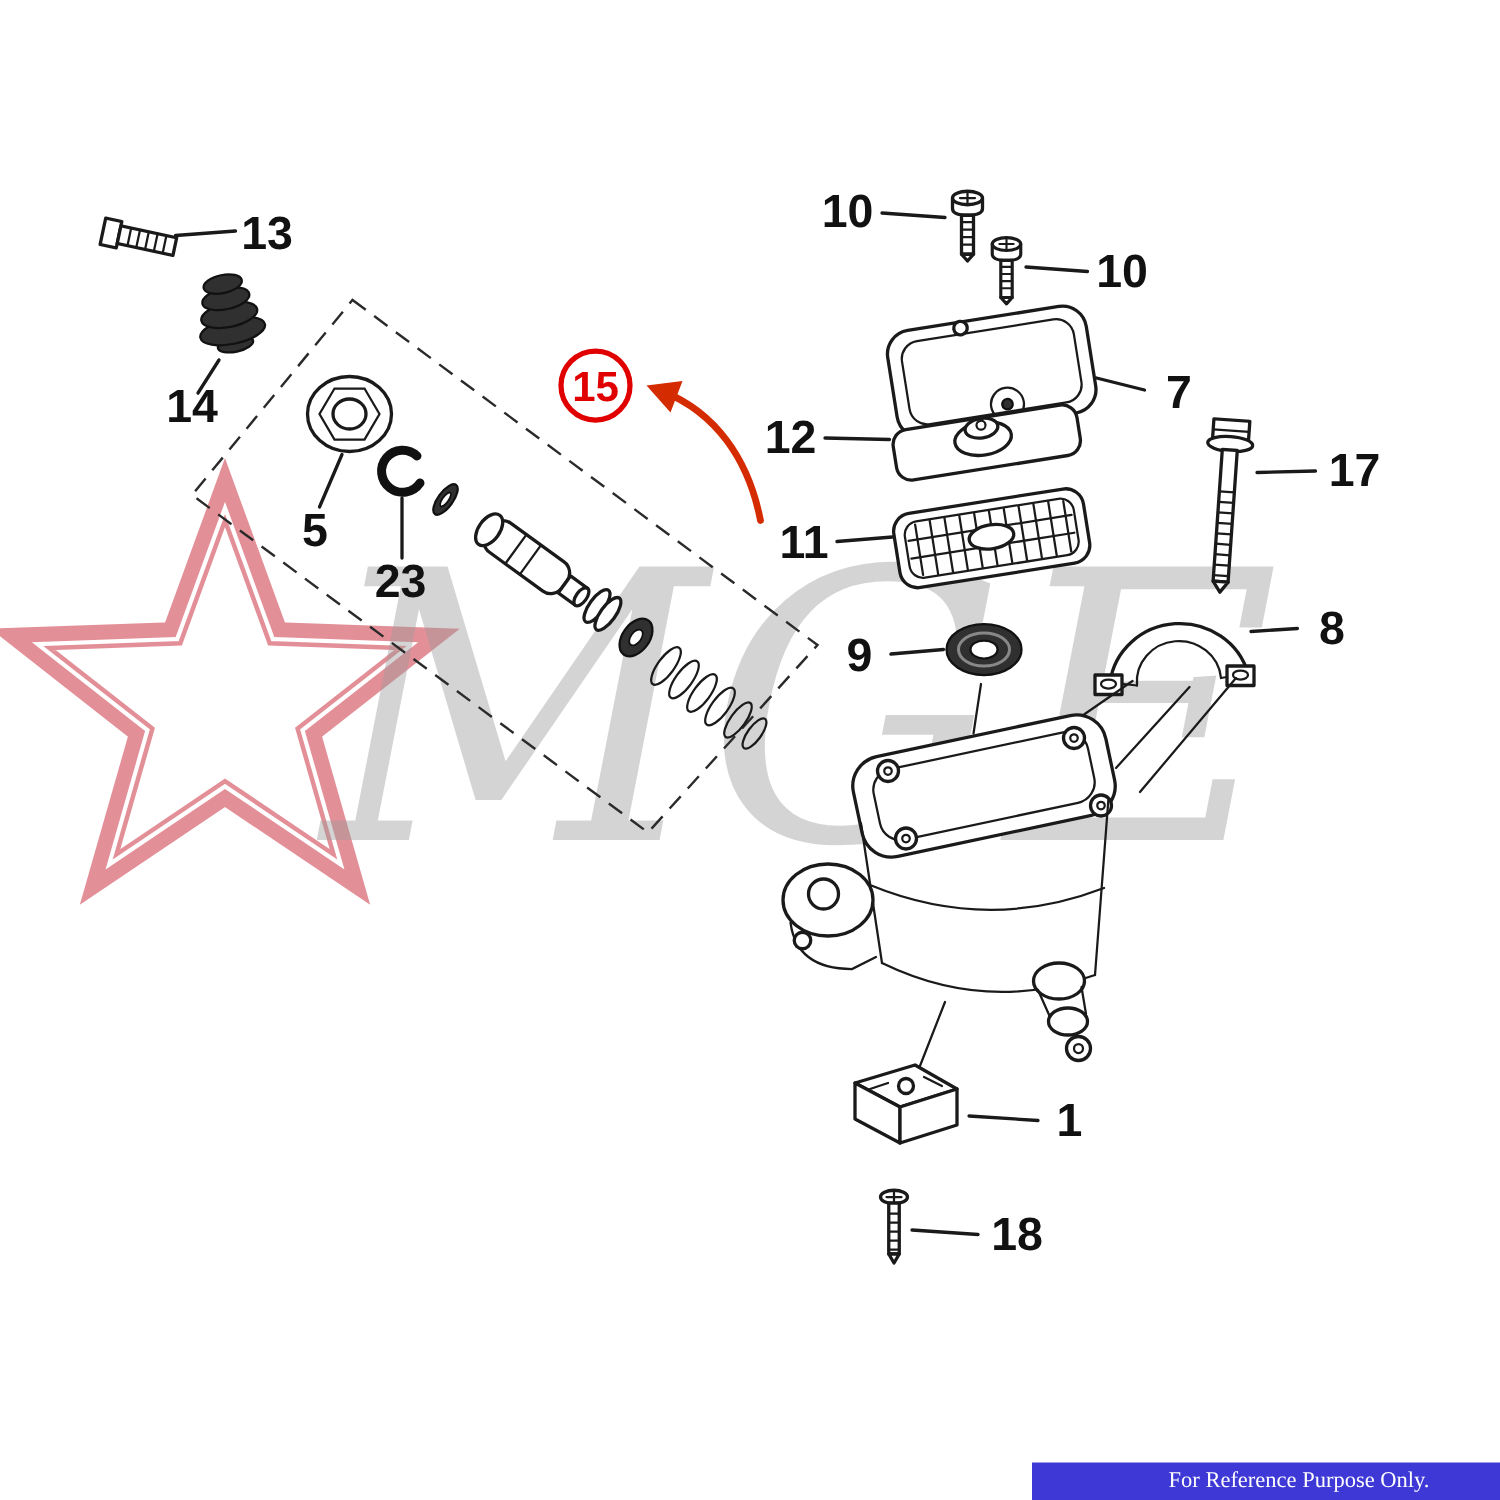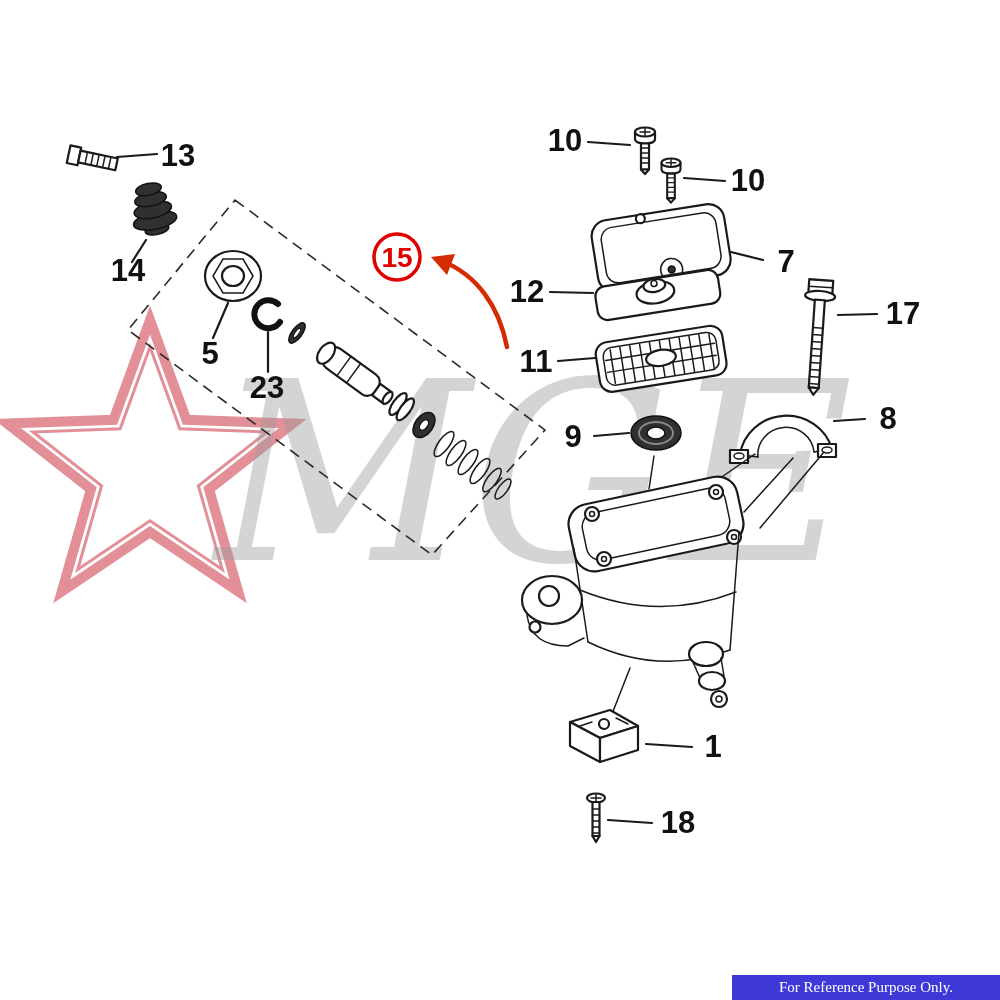--- a/index.html
+++ b/index.html
@@ -9,21 +9,21 @@
   .part{fill:#fff;stroke:#1a1a1a;stroke-width:2.2;stroke-linejoin:round;stroke-linecap:round;}
   .thin{fill:none;stroke:#1a1a1a;stroke-width:1.5;stroke-linecap:round;}
   .dark{fill:#303030;stroke:#111;stroke-width:1.5;}
   .leader{stroke:#1a1a1a;stroke-width:2.2;fill:none;stroke-linecap:round;}
   .lbl{font-family:"Liberation Sans",sans-serif;font-weight:bold;font-size:31px;fill:#111;text-anchor:middle;}
   .lbl-red{font-family:"Liberation Sans",sans-serif;font-weight:bold;font-size:28px;fill:#e10000;text-anchor:middle;}
   .dash{fill:none;stroke:#2a2a2a;stroke-width:1.6;stroke-dasharray:11 7;}
   .wm-text{font-family:"DejaVu Serif",serif;font-style:italic;font-size:250px;fill:#9b9b9b;opacity:.42;}
   .star{fill:none;stroke:#cc3344;opacity:.55;}
   .footer{position:absolute;right:0;bottom:0;width:268px;height:25px;background:#3e38d6;color:#fff;
-          font-family:"Liberation Serif",serif;font-size:15px;line-height:25px;text-align:center;}
+          font-family:"Liberation Serif",serif;font-size:15px;line-height:25px;text-align:center;padding-left:44px;}
 </style>
 </head>
 <body>
 
 <div class="stage">
 <svg width="1000" height="1000" viewBox="0 0 1000 1000">
 
   <defs>
     <g id="screwS">
       <path class="part" d="M -10 -14 L -10 -7 Q -10 -2.5 0 -2.5 Q 10 -2.5 10 -7 L 10 -14 Z"></path>

